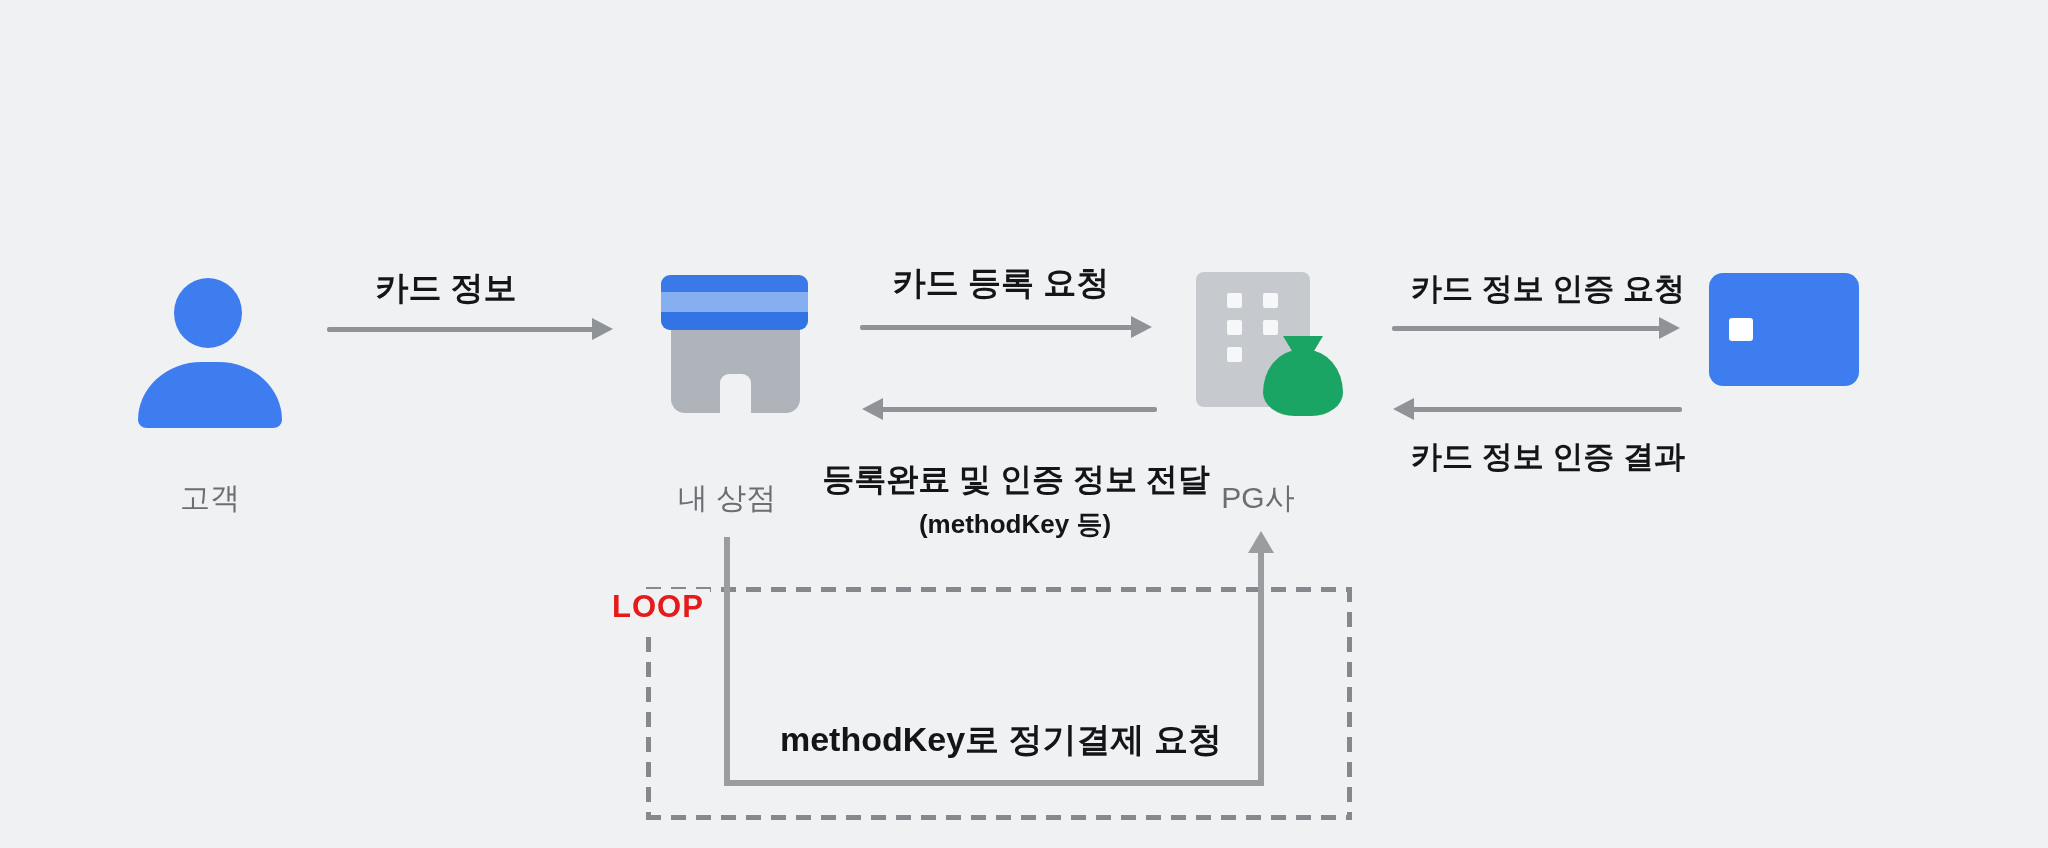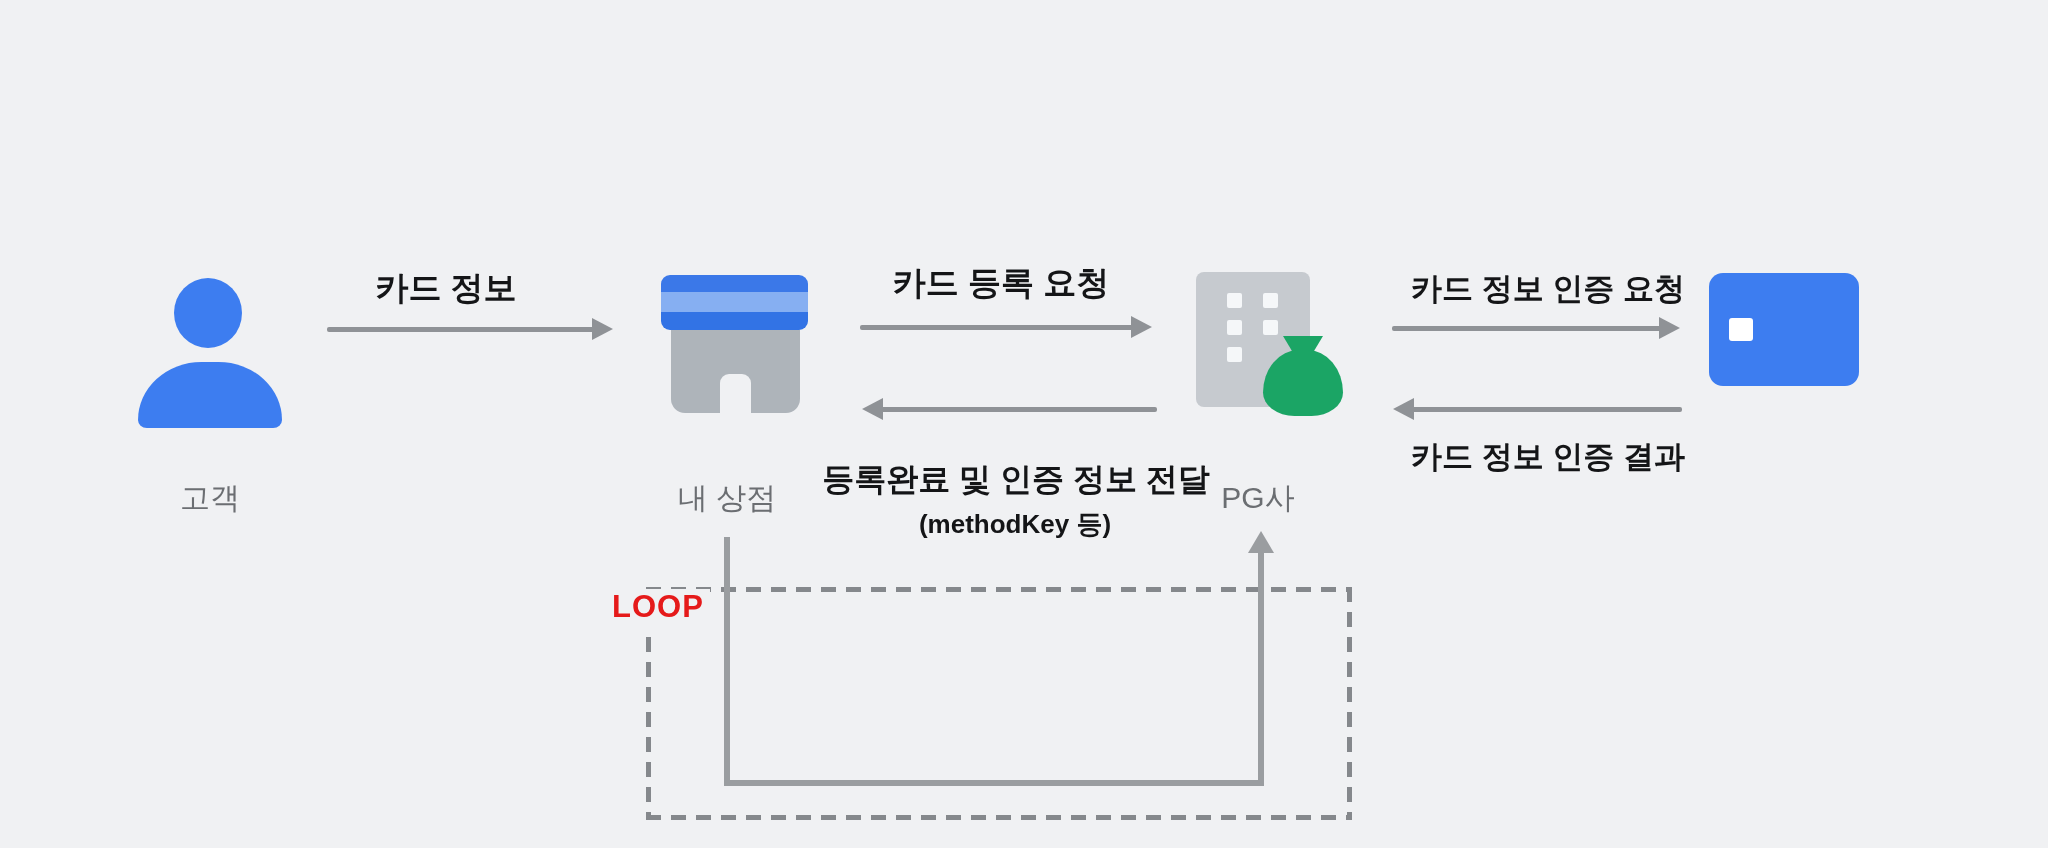--- a/index.html
+++ b/index.html
@@ -121,14 +121,15 @@
   <div class="dash-h" style="left:646px;top:587px;width:706px;"></div>
   <div class="dash-h" style="left:646px;top:815px;width:706px;"></div>
   <div class="dash-v" style="left:646px;top:587px;height:233px;"></div>
   <div class="dash-v" style="left:1347px;top:587px;height:233px;"></div>
   <div class="loop-tag">LOOP</div>
 
   <div class="loop-line" style="left:724px;top:537px;width:6px;height:249px;"></div>
   <div class="loop-line" style="left:724px;top:780px;width:540px;height:6px;"></div>
   <div class="loop-line" style="left:1258px;top:553px;width:6px;height:233px;"></div>
   <div class="loop-head-up"></div>
+  <div class="msg" style="left:1001px;top:717px;font-size:34px;">methodKey로 정기결제 요청</div>
 
 </div>
 
 </body></html>

